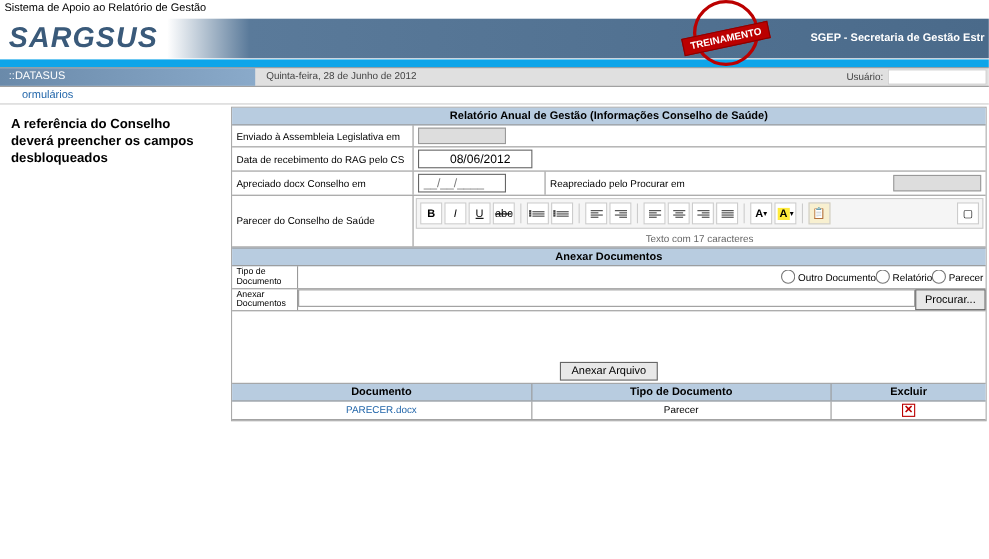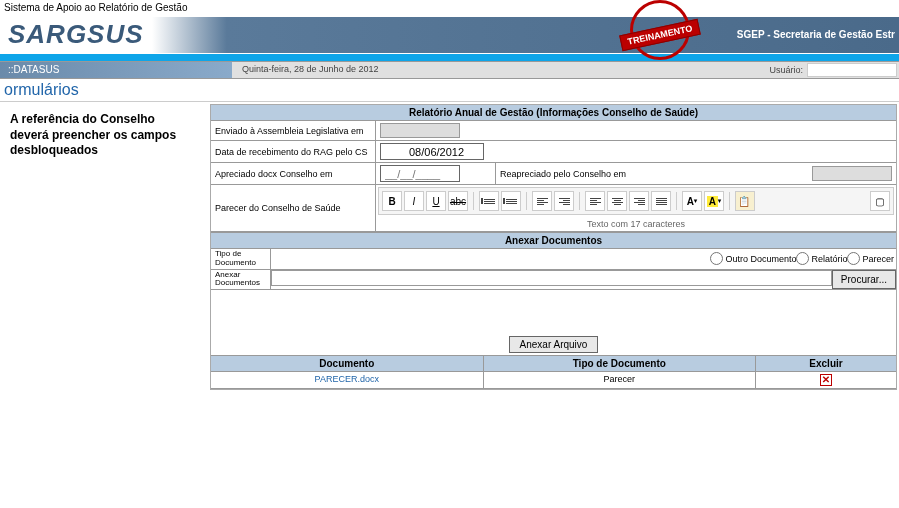--- a/index.html
+++ b/index.html
@@ -9,21 +9,21 @@
     .logo { font-size: 26px; font-weight: bold; font-style: italic; color: #3a5a7a; padding: 4px 8px; letter-spacing: 1px; }
     .header-right { background: linear-gradient(to right, #fff 0%, #5a7a9a 10%, #4a6a8a 100%); height: 36px; flex: 1; display: flex; align-items: center; justify-content: flex-end; color: #fff; font-size: 10px; font-weight: bold; padding-right: 4px; }
     .stamp { position: absolute; left: 620px; top: -10px; width: 80px; height: 55px; }
     .stamp-outer { position: absolute; width: 60px; height: 60px; border: 3px solid #b00; border-radius: 50%; left: 10px; top: -5px; }
     .stamp-text { position: absolute; background: #b00; color: #fff; font-size: 9px; font-weight: bold; padding: 2px 6px; transform: rotate(-12deg); top: 22px; left: 0; border: 1px solid #800; }
     .sub-bar { display: flex; background: #e0e0e0; border-top: 1px solid #999; border-bottom: 1px solid #999; height: 18px; }
     .datasus { background: linear-gradient(to right, #6a8aaa, #8aaaca); color: #fff; font-size: 10px; padding: 2px 8px; width: 232px; font-family: Arial; }
     .date-text { padding: 2px 10px; font-size: 9px; color: #444; flex: 1; }
     .user-box { font-size: 9px; color: #444; padding: 2px; display: flex; align-items: center; gap: 4px; }
     .user-input { width: 90px; height: 14px; border: 1px solid #ccc; background: #fff; }
-    .formularios { color: #2266aa; font-size: 16px; padding: 2px 4px; border-bottom: 1px solid #ccc; }
+    .formularios { color: #2266aa; font-size: 10px; padding: 2px 20px; border-bottom: 1px solid #ccc; }
     .main-wrap { display: flex; gap: 8px; padding: 2px; }
     .side-note { width: 200px; padding: 8px; font-size: 12px; font-weight: bold; color: #000; line-height: 1.3; }
     .form-area { flex: 1; border: 1px solid #aaa; background: #fff; }
     .row { display: flex; border-bottom: 1px solid #999; }
     .row.header { background: #b8cce0; font-weight: bold; justify-content: center; padding: 2px; font-size: 10px; }
     .cell-label { width: 165px; padding: 2px 4px; font-size: 9px; border-right: 1px solid #999; display: flex; align-items: center; }
     .cell-value { flex: 1; padding: 2px 4px; font-size: 9px; display: flex; align-items: center; gap: 6px; border-right: 1px solid #999; }
     .cell-value:last-child { border-right: none; }
     .date-input { border: 1px solid #666; padding: 1px 4px; font-size: 11px; font-family: Arial; height: 17px; }
     .gray-box { background: #ddd; border: 1px solid #999; width: 80px; height: 15px; }
@@ -111,21 +111,21 @@
         <input class="date-input" style="width: 104px; padding-left: 28px;" value="08/06/2012">
       </div>
     </div>
 
     <div class="row">
       <div class="cell-label">Apreciado docx Conselho em</div>
       <div class="cell-value" style="width:120px;flex:0 0 120px;">
         <input class="date-input" style="width: 80px;" placeholder="__/__/____">
       </div>
       <div class="cell-value" style="flex:1;justify-content:space-between;">
-        <span>Reapreciado pelo Conselho em</span>
+        <span>Reapreciado pelo Procurar em</span>
         <div class="gray-box"></div>
       </div>
     </div>
 
     <div class="editor-row">
       <div class="editor-label">Parecer do Conselho de Saúde</div>
       <div class="editor-wrap">
         <div class="toolbar">
           <div class="tb-btn tb-bold">B</div>
           <div class="tb-btn tb-italic">I</div>

